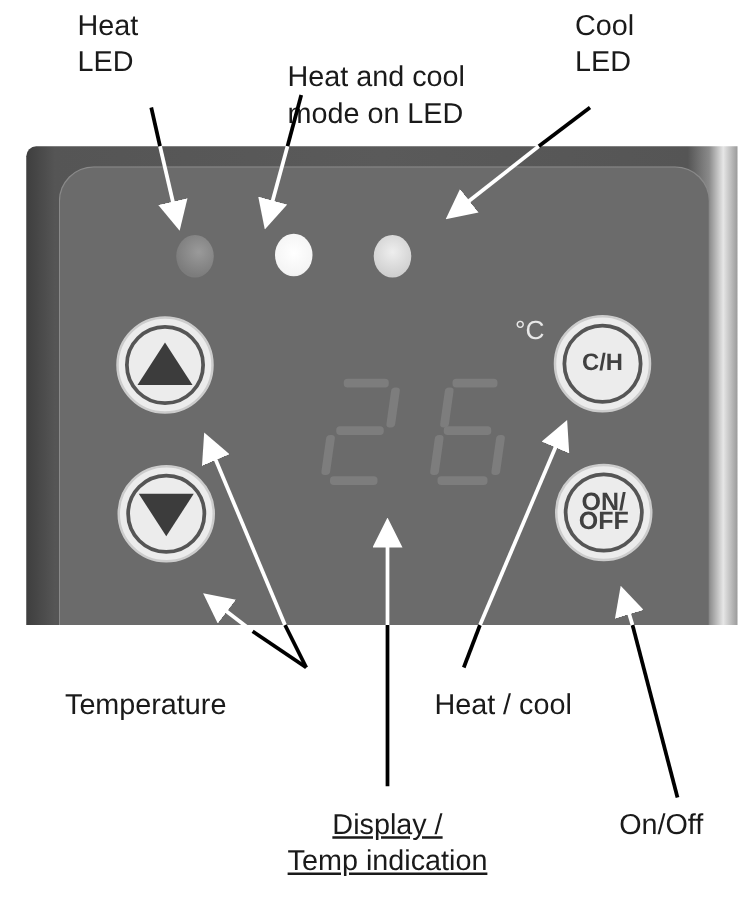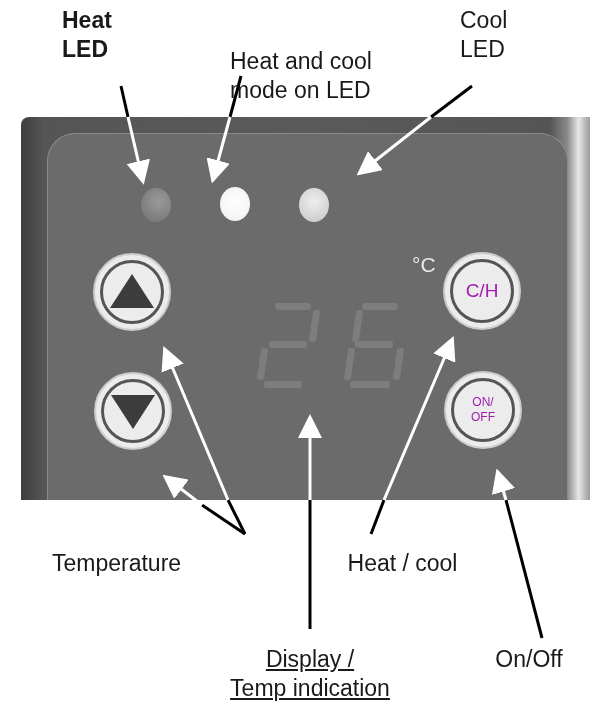--- a/index.html
+++ b/index.html
@@ -12,29 +12,29 @@
            background:linear-gradient(90deg,#3e3e3e 0%,#555 4%,#5a5a5a 50%,#555 93%,#8a8a8a 96%,#e6e6e6 98%,#9a9a9a 100%);
            border-top-left-radius:8px; }
   .inner { position:absolute; left:47px; top:133px; width:521px; height:367px;
            background:#6b6b6b; border:1px solid #8a8a8a; border-bottom:none;
            border-top-left-radius:28px; border-top-right-radius:28px; box-sizing:border-box; }
   .led { position:absolute; border-radius:50%; width:30px; height:34px; }
   .btn { position:absolute; width:78px; height:78px; border-radius:50%;
          background:#ececec; box-sizing:border-box; border:2px solid #ccc;
          display:flex; align-items:center; justify-content:center; }
   .btn::before { content:""; position:absolute; inset:5px; border-radius:50%; border:3px solid #555; }
-  .btn .txt { font-weight:normal; color:#a21caf; text-align:center; z-index:1; }
+  .btn .txt { font-weight:bold; color:#404040; text-align:center; z-index:1; }
   .seg { position:absolute; background:#7d7d7d; border-radius:3px; }
   .degc { position:absolute; left:412px; top:253px; font-size:21px; color:#e8e8e8; }
   svg.lines { position:absolute; left:0; top:0; }
 </style>
 </head>
 <body>
 
-<div class="label" style="left:62px;top:6px;font-weight:bold;">
+<div class="label" style="left:62px;top:6px;">
   <span>Heat</span>
   <span>LED</span>
 </div>
 <div class="label" style="left:230px;top:6px;margin-top:41px;">
   <span>Heat and cool</span>
   <span>mode on LED</span>
 </div>
 <div class="label" style="left:460px;top:6px;">
   <span>Cool</span>
   <span>LED</span>
@@ -74,21 +74,21 @@
   <div class="seg" style="left:95px;top:81px;width:40px;height:7px;"></div>
   <span style="position:absolute;opacity:0;">26</span>
 </div>
 
 <div class="degc">°C</div>
 
 <div class="btn" style="left:443px;top:252px;">
   <span class="txt" style="font-size:19px;">C/H</span>
 </div>
 <div class="btn" style="left:444px;top:371px;">
-  <span class="txt" style="font-size:12px;line-height:15px;">
+  <span class="txt" style="font-size:20px;line-height:15px;">
     <span style="display:block">ON/</span>
     <span style="display:block">OFF</span>
   </span>
 </div>
 
 <svg class="lines" width="604" height="727">
   <defs>
     <marker id="aw" markerWidth="8" markerHeight="8" refX="4" refY="4" orient="auto" markerUnits="strokeWidth">
       <path d="M0,0 L8,4 L0,8 z" fill="#fff"></path>
     </marker>

